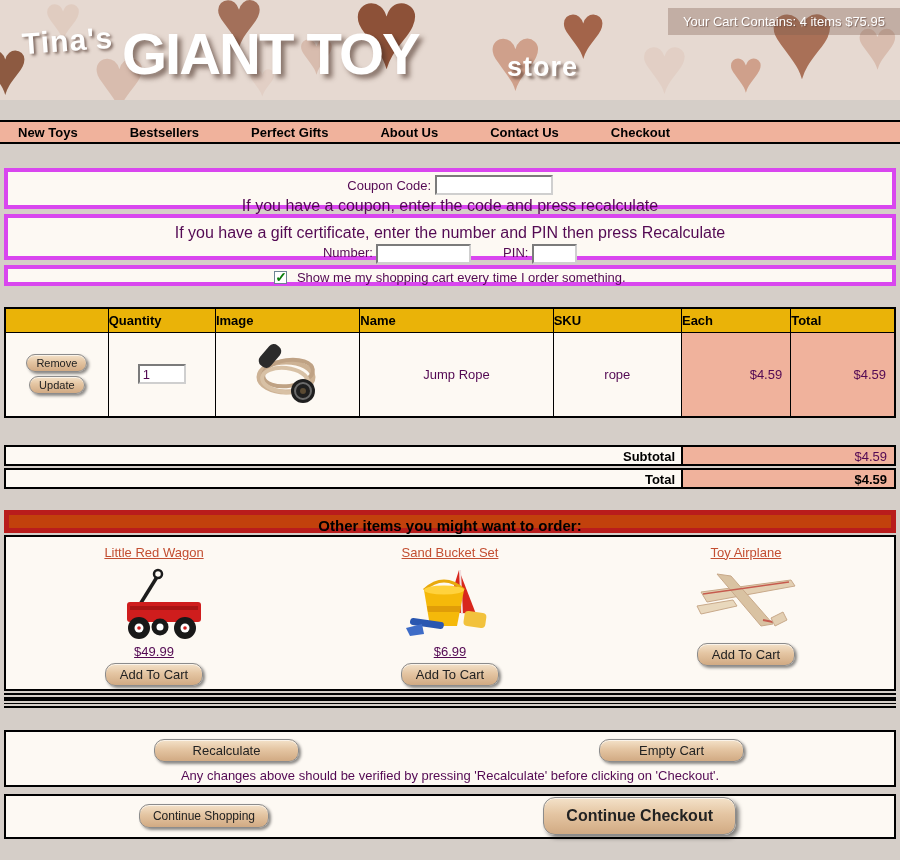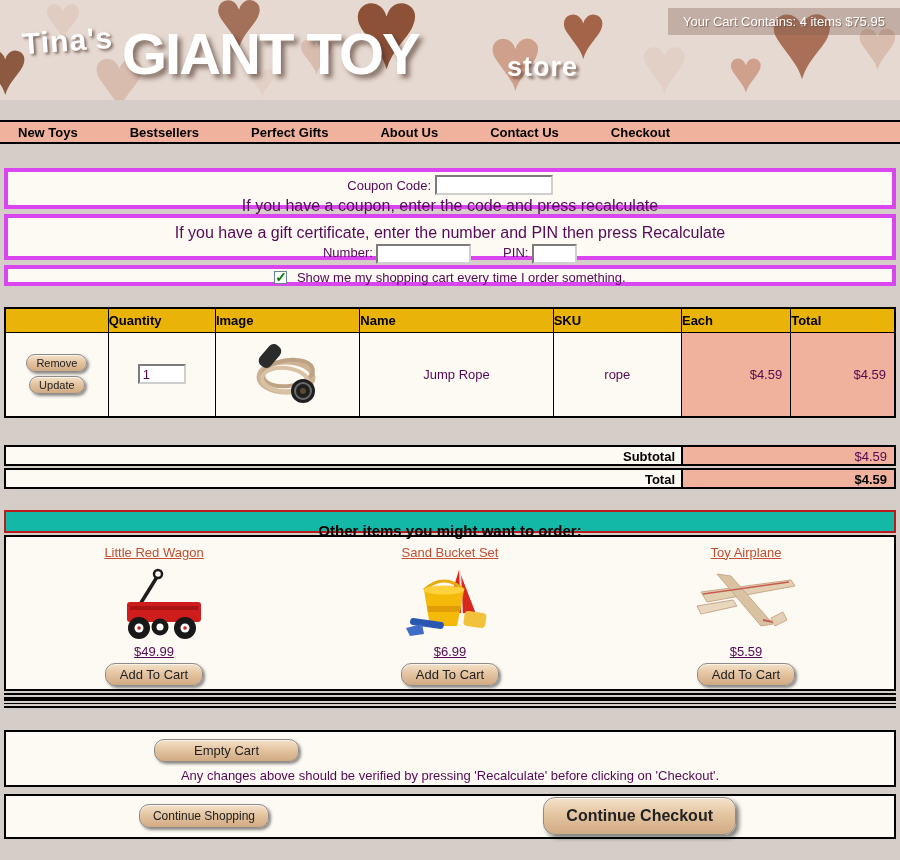--- a/index.html
+++ b/index.html
@@ -129,23 +129,23 @@
     padding:2px 6px 0 0; color:#000;border-radius:6px;
   }
   .totals-value {
     width:213px; background:#f0b29c; border-left:2px solid #000;
     text-align:right; font-size:13px; padding:2px 7px 0 0; color:#530953;
   }
   .totals-value.bold { font-weight:bold; color:#000; }
 
   
   .sug-header {
-    margin:21px 4px 0 4px; height:23px; background:#14b8a6;
-    border:2px solid #b91c1c; text-align:center;
-    font-size:15px; font-weight:bold; color:#000; padding-top:10px;
+    margin:21px 4px 0 4px; height:23px; background:#c2410c;
+    border:5px solid #b91c1c; text-align:center;
+    font-size:15px; font-weight:bold; color:#000; padding-top:2px;
   }
   .sug-box {
     margin:2px 4px 0 4px; height:156px; background:#fdf9f3;
     border:2px solid #000; display:flex;
   }
   .sug-col { flex:1; text-align:center; padding-top:6px; }
   .sug-link { font-size:13px; color:#c34e31; text-decoration:underline; cursor:pointer; }
   .sug-img { height:82px; display:flex; align-items:center; justify-content:center; cursor:pointer; }
   .sug-price { font-size:13px; color:#530953; margin:1px 0 4px 0;text-decoration:underline; }
 
@@ -328,34 +328,34 @@
     <div class="sug-img">
       <svg width="118" height="80" viewBox="0 0 118 80">
         <polygon points="14,30 104,18 108,24 20,40" fill="#e3cfb2" stroke="#c8a98a" stroke-width="1"></polygon>
         <polygon points="30,12 44,14 86,62 74,64" fill="#d9c2a2" stroke="#c8a98a" stroke-width="1"></polygon>
         <polygon points="10,44 46,38 50,44 14,52" fill="#e9d8bd" stroke="#c8a98a" stroke-width="1"></polygon>
         <line x1="16" y1="32" x2="102" y2="20" stroke="#c65b4e" stroke-width="1.5"></line>
         <line x1="76" y1="58" x2="86" y2="60" stroke="#c65b4e" stroke-width="2"></line>
         <polygon points="84,56 96,50 100,58 88,64" fill="#e3cfb2" stroke="#c8a98a" stroke-width="1"></polygon>
       </svg>
     </div>
-    <div class="sug-price">$5.59</div>
     <button class="pill btn-mid">Add To Cart</button>
   </div>
 </div>
 
 <div class="stripes">
   <div class="s1"></div>
     <div class="s2"></div>
     <div class="s3"></div>
     <div class="s4"></div>
 </div>
 
 <div class="recalc-box">
   <div class="recalc-row">
+    <button class="pill btn-wide">Recalculate</button>
     <button class="pill btn-wide">Empty Cart</button>
   </div>
   <div class="recalc-note">Any changes above should be verified by pressing 'Recalculate' before clicking on 'Checkout'.</div>
 </div>
 
 <div class="bottom-box">
   <button class="pill btn-mid" style="font-size:12px; width:130px; padding:4px 0;">Continue Shopping</button>
   <button class="pill btn-big">Continue Checkout</button>
 </div>
 

